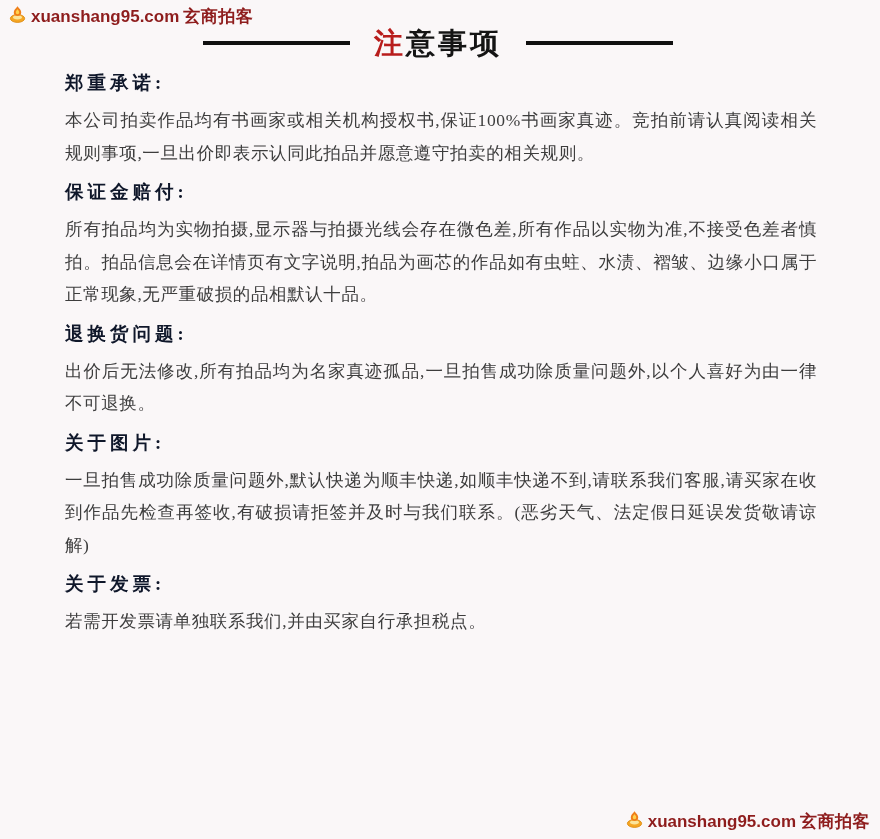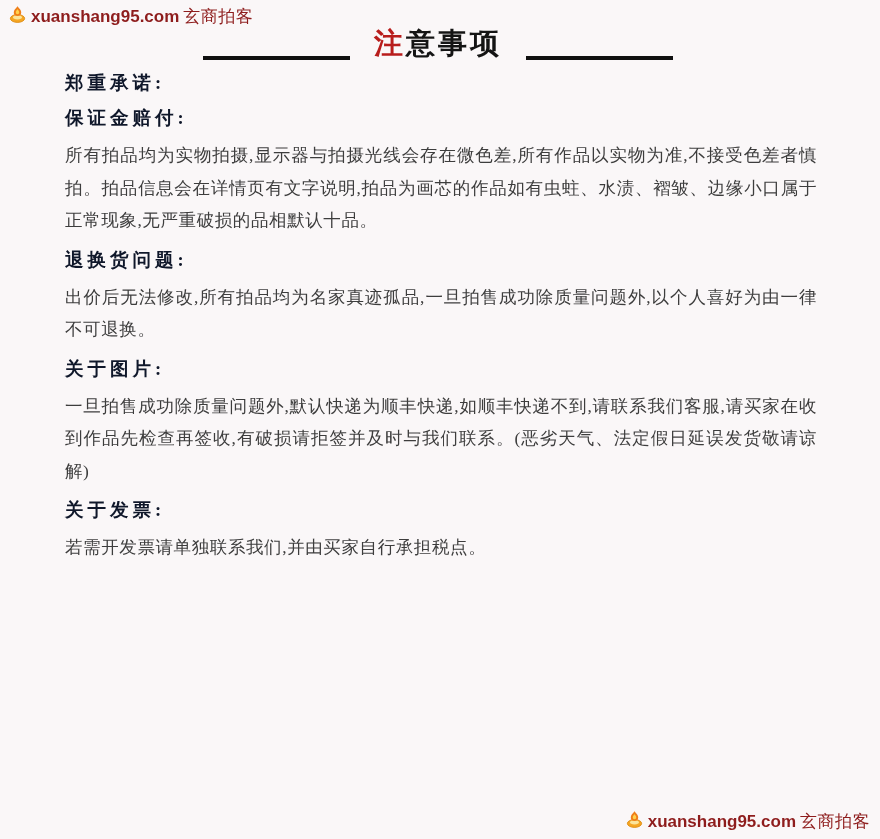--- a/index.html
+++ b/index.html
@@ -33,30 +33,30 @@
     top: 5px;
     left: 8px;
   }
   .logo-bottom {
     position: absolute;
     bottom: 5px;
     right: 10px;
   }
   .logo .brand {
     font-family: "Liberation Sans", "DejaVu Sans", sans-serif;
-    font-weight: 400;
+    font-weight: 700;
     letter-spacing: 0.5px;
   }
   .flame-ico { display: inline-block; }
 
   
   .title-row {
     margin: 26px 4px 6px 0;
     display: flex;
-    align-items: flex-end;
+    align-items: center;
     justify-content: center;
     gap: 24px;
   }
   .title-rule {
     width: 147px;
     height: 4px;
     background: #101010;
   }
   h1.page-title {
     margin: 0;
@@ -109,20 +109,21 @@
 <div class="title-row">
   <span class="title-rule"></span>
   <h1 class="page-title"><span class="accent">注</span><span>意事项</span></h1>
   <span class="title-rule"></span>
 </div>
 
 <main class="content">
 
   <section>
     <h2>郑重承诺:</h2>
+    <p>本公司拍卖作品均有书画家或相关机构授权书,保证100%书画家真迹。竞拍前请认真阅读相关规则事项,一旦出价即表示认同此拍品并愿意遵守拍卖的相关规则。</p>
   </section>
 
   <section>
     <h2>保证金赔付:</h2>
     <p>所有拍品均为实物拍摄,显示器与拍摄光线会存在微色差,所有作品以实物为准,不接受色差者慎拍。拍品信息会在详情页有文字说明,拍品为画芯的作品如有虫蛀、水渍、褶皱、边缘小口属于正常现象,无严重破损的品相默认十品。</p>
   </section>
 
   <section>
     <h2>退换货问题:</h2>
     <p>出价后无法修改,所有拍品均为名家真迹孤品,一旦拍售成功除质量问题外,以个人喜好为由一律不可退换。</p>

